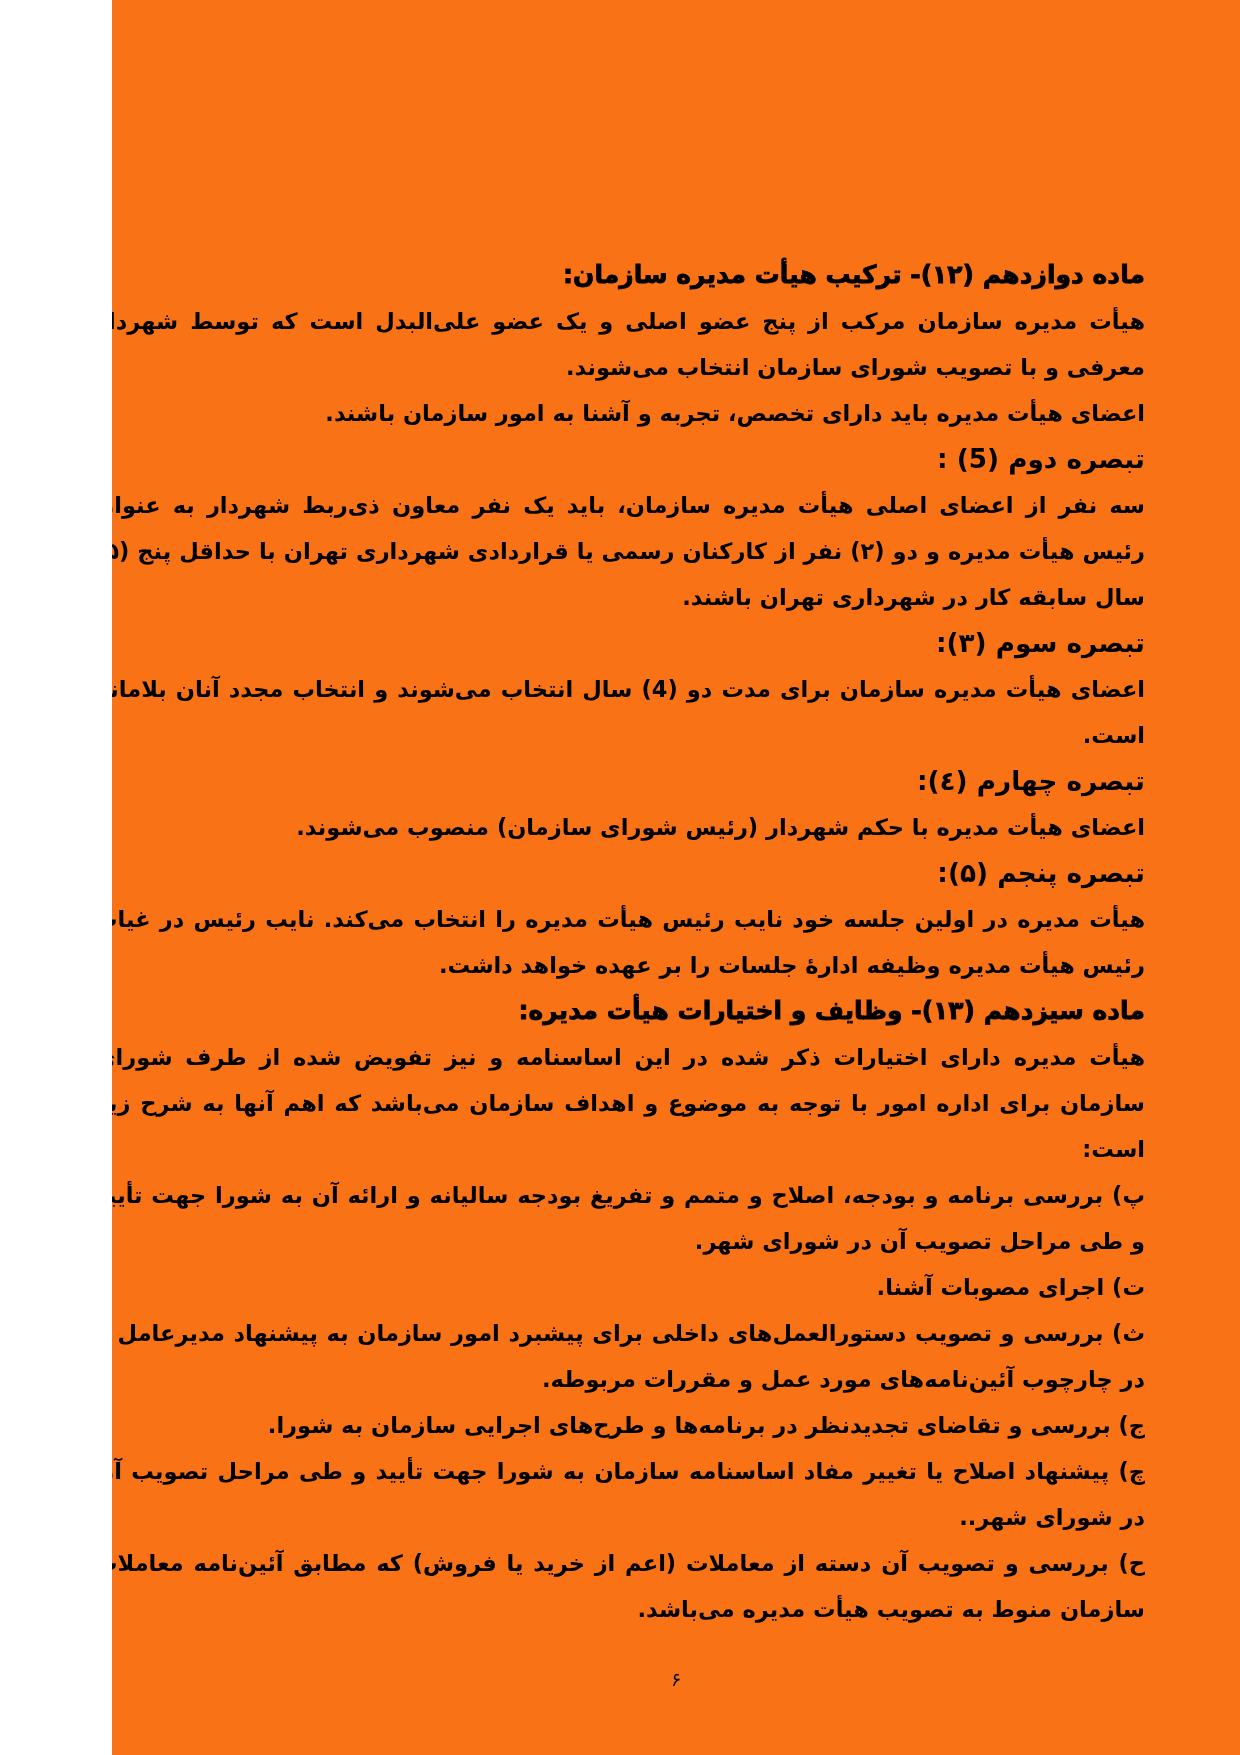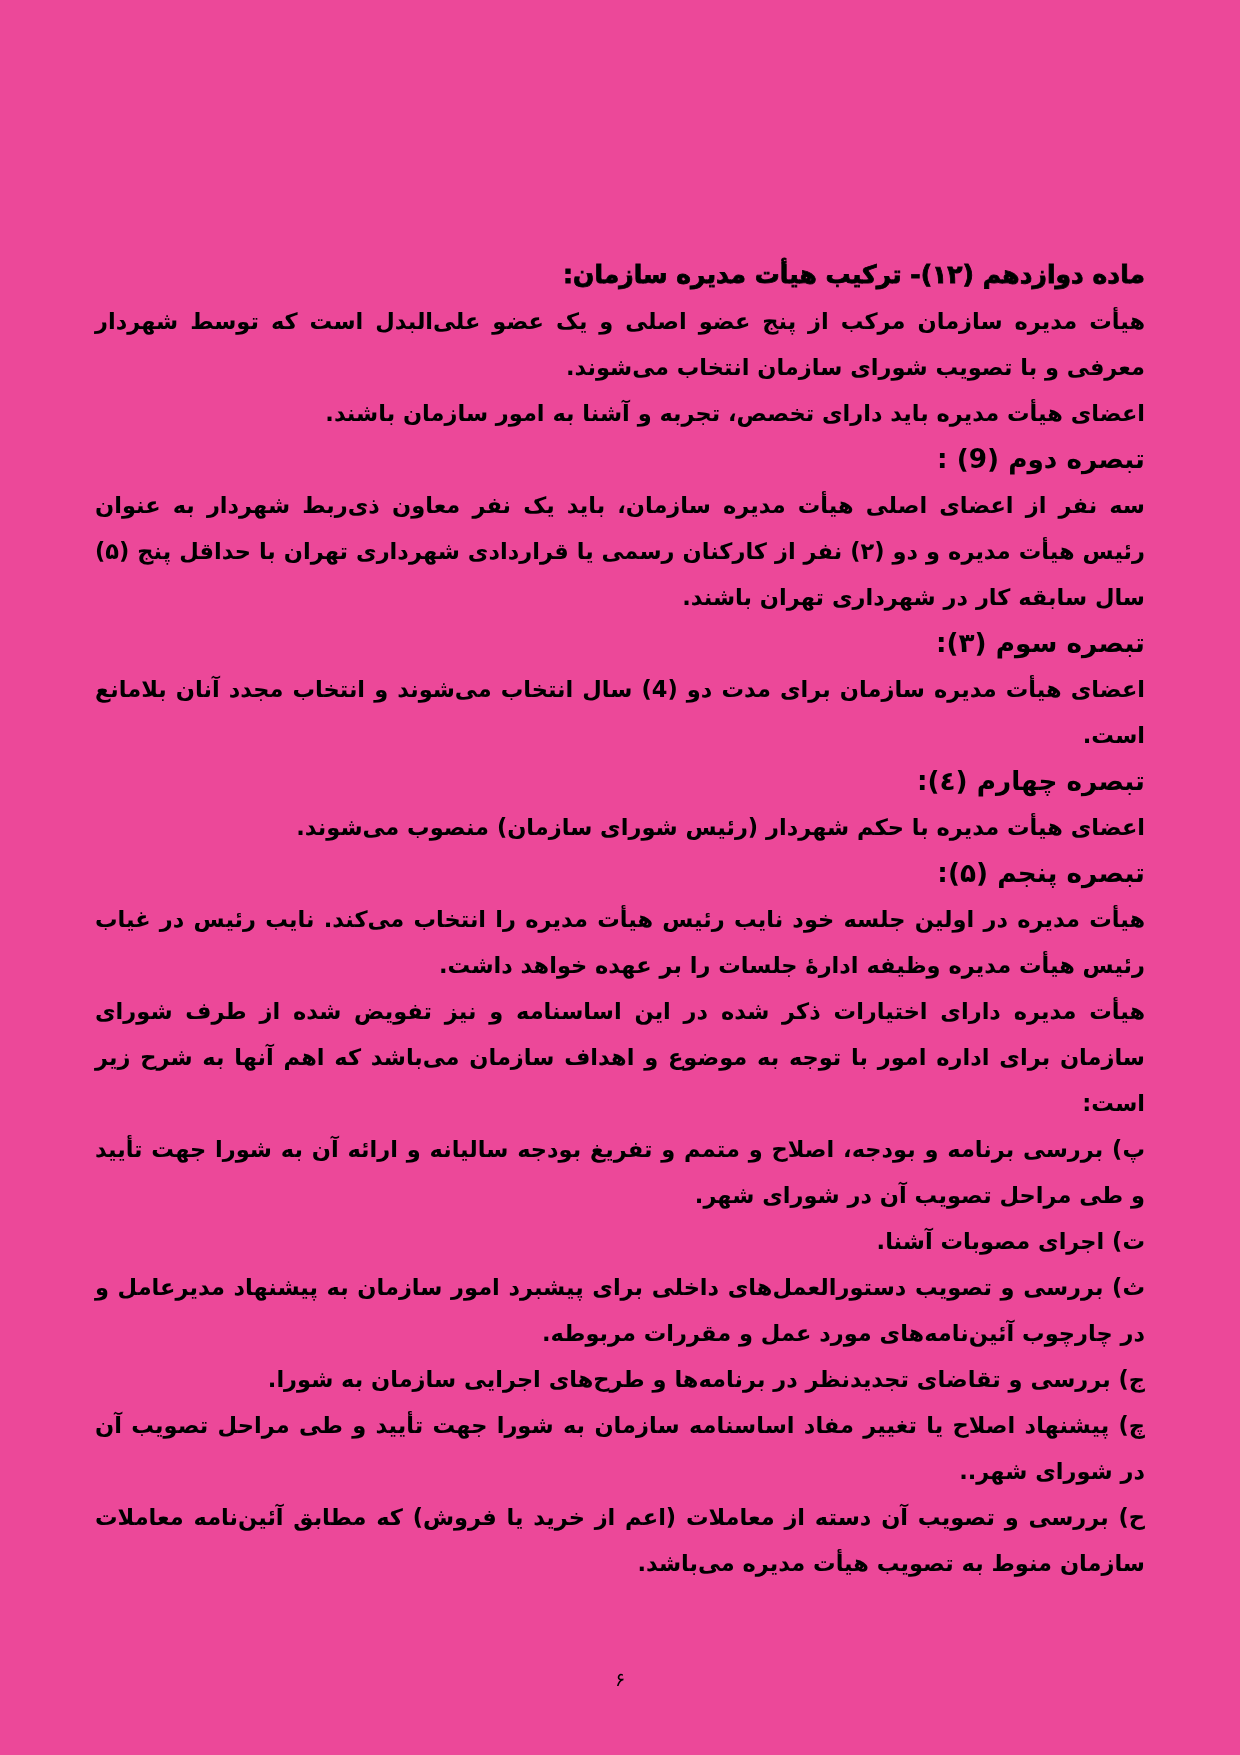--- a/index.html
+++ b/index.html
@@ -1,20 +1,20 @@
 <!DOCTYPE html>
 <html lang="fa" dir="rtl"><head>
 <meta charset="utf-8">
 <style>
   html, body { margin: 0; padding: 0; background: #ffffff; }
   .page {
     position: relative;
-    width: 1240px;
+    width: 1128px;
     height: 1755px;
-    background: #ec4899;
+    background: #f97316;
     overflow: hidden;
     color: #000000;
   }
   .content {
     position: absolute;
     top: 252px;
     right: 95px;
     width: 1050px;
     direction: rtl;
     unicode-bidi: embed;
@@ -48,28 +48,29 @@
   }
 </style>
 </head>
 <body>
 
 <div class="page">
   <main class="content">
     <h2 class="article-heading">ماده دوازدهم (۱۲)- ترکیب هیأت مدیره سازمان:</h2>
     <p class="para">هیأت مدیره سازمان مرکب از پنج عضو اصلی و یک عضو علی‌البدل است که توسط شهردار معرفی و با تصویب شورای سازمان انتخاب می‌شوند.</p>
     <p class="para">اعضای هیأت مدیره باید دارای تخصص، تجربه و آشنا به امور سازمان باشند.</p>
-    <h3 class="note-heading">تبصره دوم (9) :</h3>
+    <h3 class="note-heading">تبصره دوم (5) :</h3>
     <p class="para">سه نفر از اعضای اصلی هیأت مدیره سازمان، باید یک نفر معاون ذی‌ربط شهردار به عنوان رئیس هیأت مدیره و دو (۲) نفر از کارکنان رسمی یا قراردادی شهرداری تهران با حداقل پنج (۵) سال سابقه کار در شهرداری تهران باشند.</p>
     <h3 class="note-heading">تبصره سوم (۳):</h3>
     <p class="para">اعضای هیأت مدیره سازمان برای مدت دو (4) سال انتخاب می‌شوند و انتخاب مجدد آنان بلامانع است.</p>
     <h3 class="note-heading">تبصره چهارم (٤):</h3>
     <p class="para">اعضای هیأت مدیره با حکم شهردار (رئیس شورای سازمان) منصوب می‌شوند.</p>
     <h3 class="note-heading">تبصره پنجم (۵):</h3>
     <p class="para">هیأت مدیره در اولین جلسه خود نایب رئیس هیأت مدیره را انتخاب می‌کند. نایب رئیس در غیاب رئیس هیأت مدیره وظیفه ادارۀ جلسات را بر عهده خواهد داشت.</p>
+    <h2 class="article-heading">ماده سیزدهم (۱۳)- وظایف و اختیارات هیأت مدیره:</h2>
     <p class="para">هیأت مدیره دارای اختیارات ذکر شده در این اساسنامه و نیز تفویض شده از طرف شورای سازمان برای اداره امور با توجه به موضوع و اهداف سازمان می‌باشد که اهم آنها به شرح زیر است:</p>
     <p class="clause">پ) بررسی برنامه و بودجه، اصلاح و متمم و تفریغ بودجه سالیانه و ارائه آن به شورا جهت تأیید و طی مراحل تصویب آن در شورای شهر.</p>
     <p class="clause">ت) اجرای مصوبات آشنا.</p>
     <p class="clause">ث) بررسی و تصویب دستورالعمل‌های داخلی برای پیشبرد امور سازمان به پیشنهاد مدیرعامل و در چارچوب آئین‌نامه‌های مورد عمل و مقررات مربوطه.</p>
     <p class="clause">ج) بررسی و تقاضای تجدیدنظر در برنامه‌ها و طرح‌های اجرایی سازمان به شورا.</p>
     <p class="clause">چ) پیشنهاد اصلاح یا تغییر مفاد اساسنامه سازمان به شورا جهت تأیید و طی مراحل تصویب آن در شورای شهر..</p>
     <p class="clause">ح) بررسی و تصویب آن دسته از معاملات (اعم از خرید یا فروش) که مطابق آئین‌نامه معاملات سازمان منوط به تصویب هیأت مدیره می‌باشد.</p>
 
   </main>
   <footer class="page-number">۶</footer>

